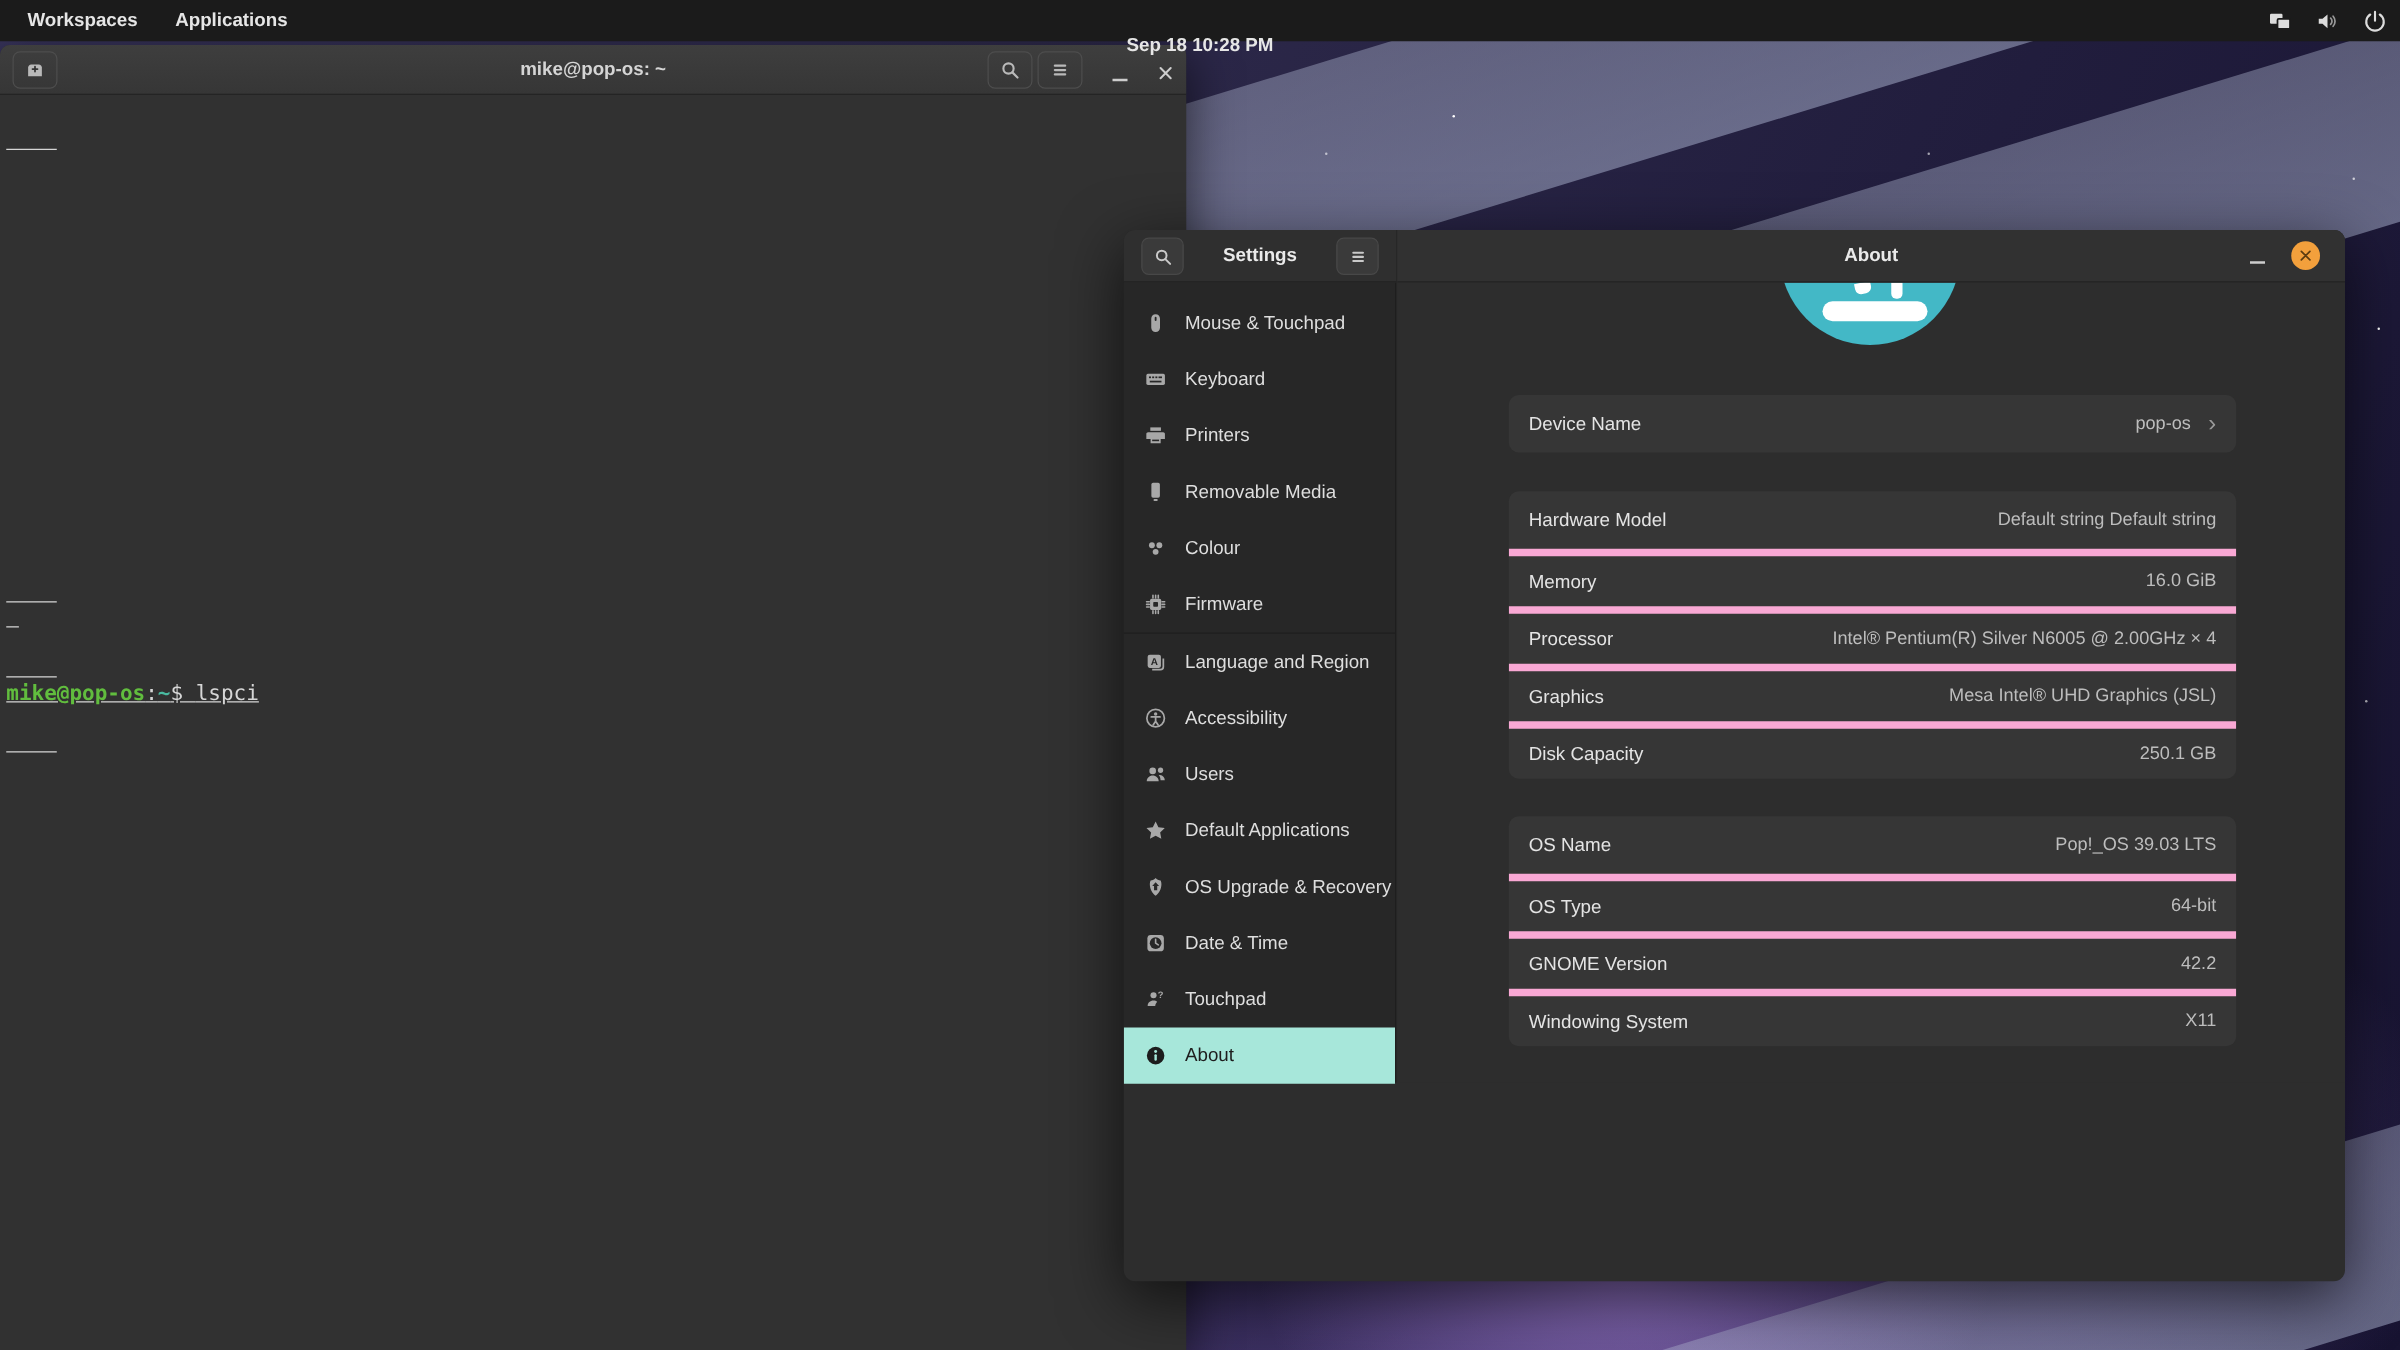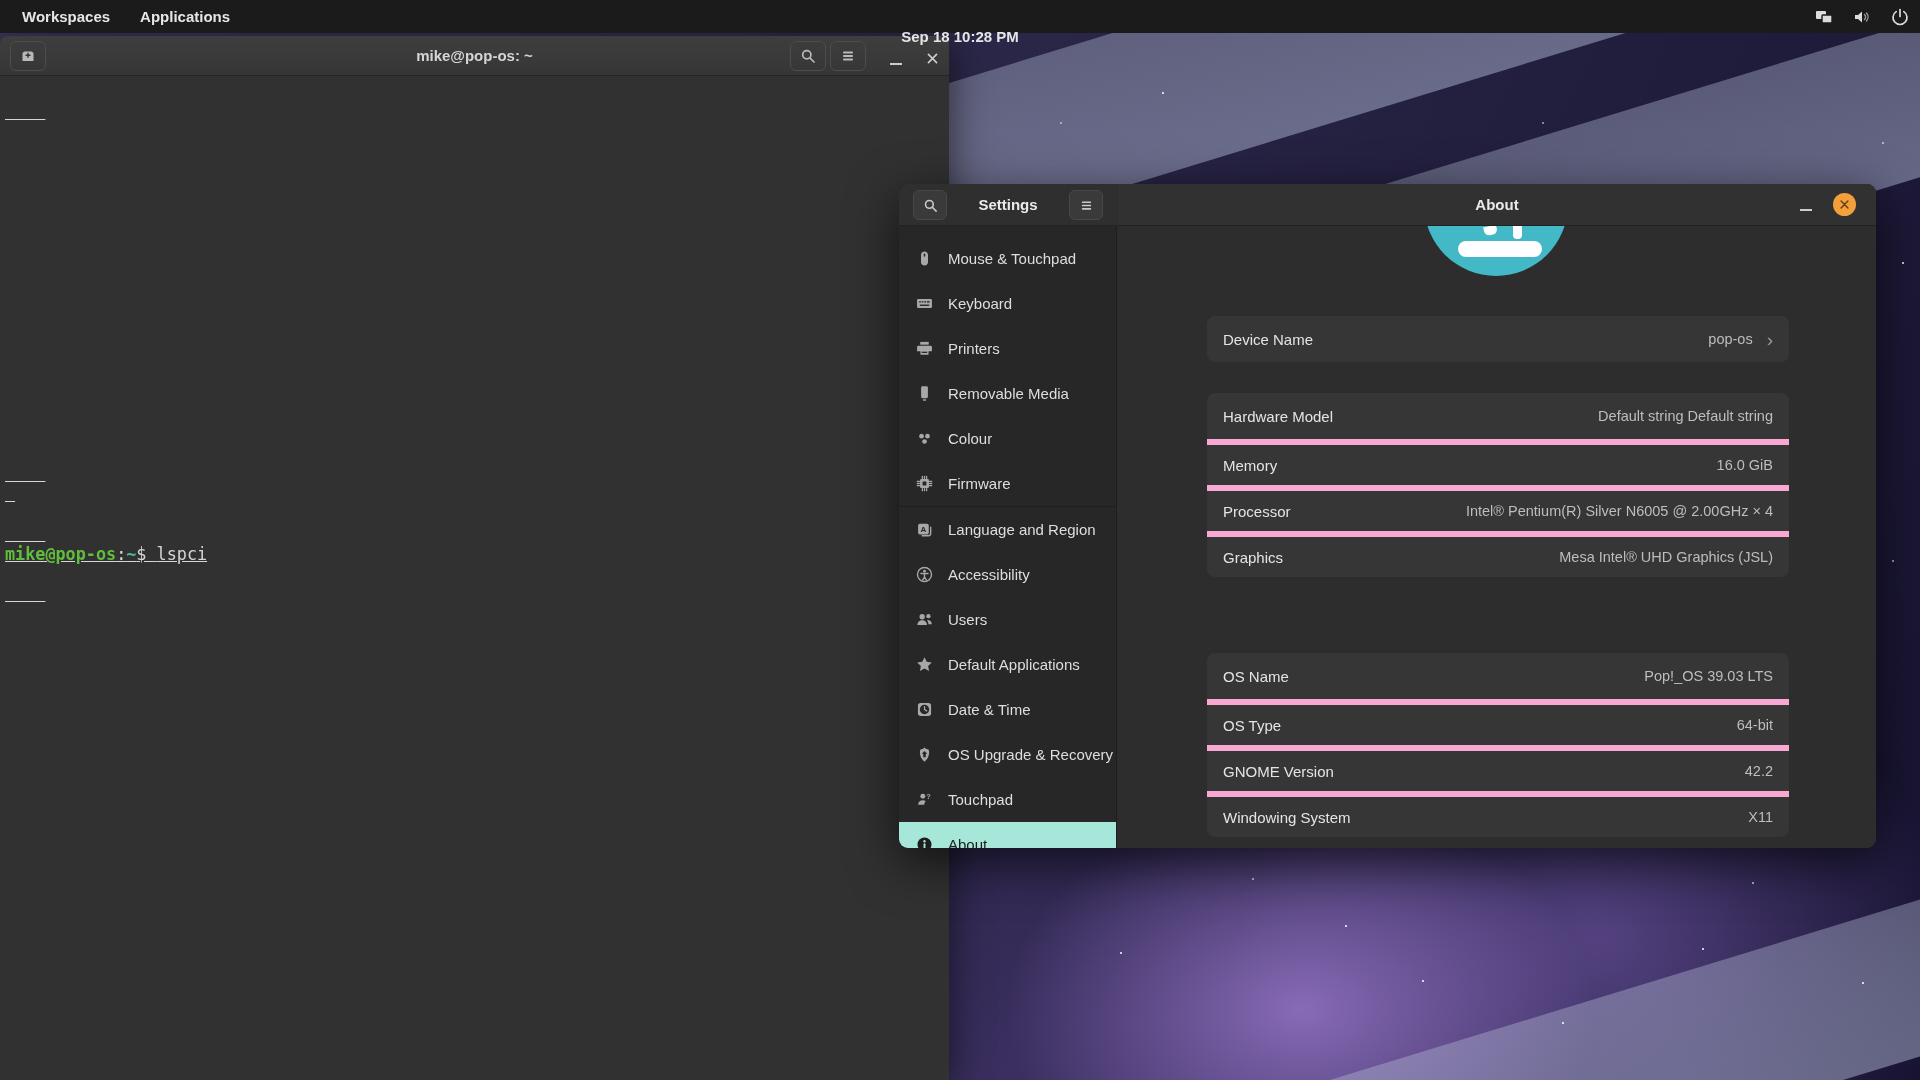--- a/index.html
+++ b/index.html
@@ -62,21 +62,21 @@
   .tt-close .icon { width:13px; height:13px; }
 
   .term-body { position:absolute; left:0; top:41px; right:0; bottom:0; overflow:hidden;
                padding:5px 0 0 5px; font-family:"DejaVu Sans Mono", monospace;
                font-size:16.8px; line-height:20.1px; color:#d6d6d6; white-space:pre;text-decoration:underline; }
   .term-line { height:20.1px; }
   .p-user { color:#61bd3e; font-weight:bold; }
   .p-path { color:#49b9a0; font-weight:bold; }
 
   
-  .settings { position:absolute; left:899px; top:184px; width:977px; height:664px; z-index:20;
+  .settings { position:absolute; left:899px; top:184px; width:977px; height:841px; z-index:20;
               border-radius:9px; overflow:hidden; box-shadow:0 14px 50px rgba(0,0,0,.65);
               background:#2d2d2d; }
   .sb { position:absolute; left:0; top:0; width:218px; height:682px; background:#272727;
         border-right:1px solid #1e1e1e; }
   .sb-header { position:absolute; left:0; top:0; width:218px; height:42px; background:#2f2f2f;
                border-bottom:1px solid #222; }
   .sb-title { position:absolute; left:0; right:0; top:0; height:42px; line-height:42px;
               text-align:center; color:#eaeaea; font-size:15px; font-weight:bold; }
   .hd-btn { position:absolute; top:6px; width:34px; height:30px; background:#3a3a3a;
             border:1px solid #484848; border-radius:6px; display:flex; align-items:center;
@@ -309,35 +309,35 @@
     <span class="icon">
               <svg viewBox="0 0 16 16" fill="currentColor">
                 <path d="M8 1.1l2.1 4.4 4.8.6-3.5 3.3 0.9 4.8L8 11.8l-4.3 2.4.9-4.8L1.1 6.1l4.8-.6z"></path>
               </svg>
             </span>
     <span>Default Applications</span>
   </div>
           <div class="sb-item">
     <span class="icon">
               <svg viewBox="0 0 16 16">
+                <path d="M8 1.2c.8 1 2 1.6 3.3 1.6.3.7.5 1.5.5 2.3 0 3.2-1.5 6-3.8 7.7C5.7 11.1 4.2 8.3 4.2 5.1c0-.8.2-1.6.5-2.3C6 2.8 7.2 2.2 8 1.2z" fill="currentColor" transform="translate(0,1.2) scale(1.15)" transform-origin="8 8"></path>
+                <path class="icon-cut" d="M8 4.6l2.6 2.8H9.2v3.2H6.8V7.4H5.4z"></path>
+              </svg>
+            </span>
+    <span>OS Upgrade &amp; Recovery</span>
+  </div>
+          <div class="sb-item">
+    <span class="icon">
+              <svg viewBox="0 0 16 16">
                 <rect x="1.8" y="1.8" width="12.4" height="12.4" rx="2.6" fill="currentColor"></rect>
                 <circle cx="8" cy="8" r="4.4" class="icon-cut"></circle>
                 <path d="M8 5.2V8l2 1.3" stroke="currentColor" stroke-width="1.2" fill="none" stroke-linecap="round"></path>
               </svg>
             </span>
     <span>Date &amp; Time</span>
-  </div>
-          <div class="sb-item">
-    <span class="icon">
-              <svg viewBox="0 0 16 16">
-                <path d="M8 1.2c.8 1 2 1.6 3.3 1.6.3.7.5 1.5.5 2.3 0 3.2-1.5 6-3.8 7.7C5.7 11.1 4.2 8.3 4.2 5.1c0-.8.2-1.6.5-2.3C6 2.8 7.2 2.2 8 1.2z" fill="currentColor" transform="translate(0,1.2) scale(1.15)" transform-origin="8 8"></path>
-                <path class="icon-cut" d="M8 4.6l2.6 2.8H9.2v3.2H6.8V7.4H5.4z"></path>
-              </svg>
-            </span>
-    <span>OS Upgrade &amp; Recovery</span>
   </div>
           <div class="sb-item">
     <span class="icon">
               <svg viewBox="0 0 16 16" fill="currentColor">
                 <circle cx="6.4" cy="4.9" r="2.3"></circle>
                 <path d="M2 12.9c0-2.4 1.9-4.1 4.4-4.1 1.1 0 2.1.3 2.8.9-.9.8-1.4 2-1.5 3.2z"></path>
                 <text x="11.8" y="7.3" font-size="7" font-weight="bold" fill="currentColor" text-anchor="middle" font-family="Liberation Sans, sans-serif">?</text>
               </svg>
             </span>
     <span>Touchpad</span>
@@ -397,20 +397,25 @@
           <div class="row">
     <span class="lbl">Processor</span>
     <span class="val">Intel® Pentium(R) Silver N6005 @ 2.00GHz × 4</span>
 
   </div>
           <div class="row">
     <span class="lbl">Graphics</span>
     <span class="val">Mesa Intel® UHD Graphics (JSL)</span>
 
   </div>
+          <div class="row">
+    <span class="lbl">Disk Capacity</span>
+    <span class="val">250.1 GB</span>
+
+  </div>
         </div>
       <div class="rows g3">
           <div class="row">
     <span class="lbl">OS Name</span>
     <span class="val">Pop!_OS 39.03 LTS</span>
 
   </div>
           <div class="row">
     <span class="lbl">OS Type</span>
     <span class="val">64-bit</span>

